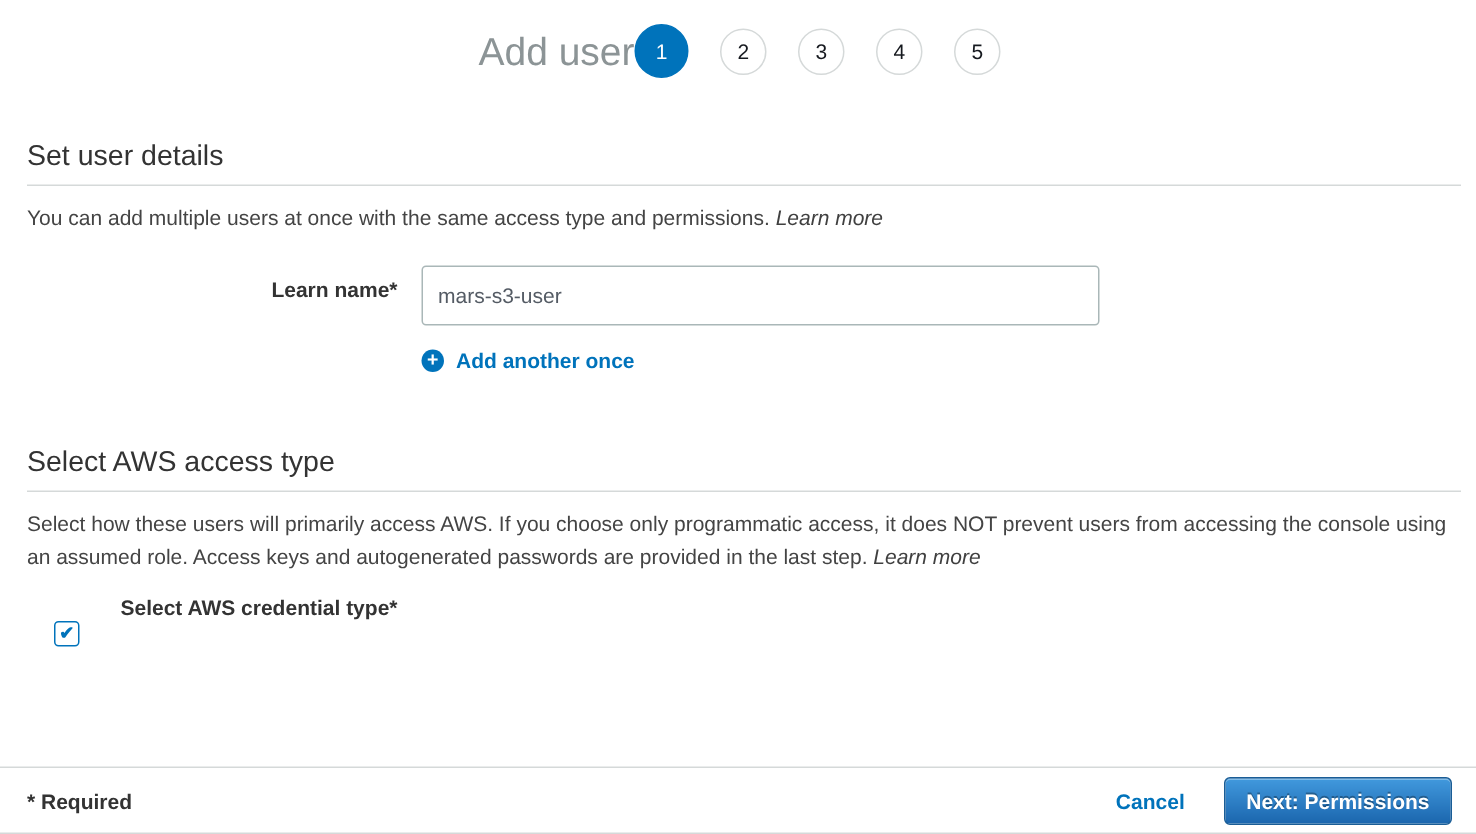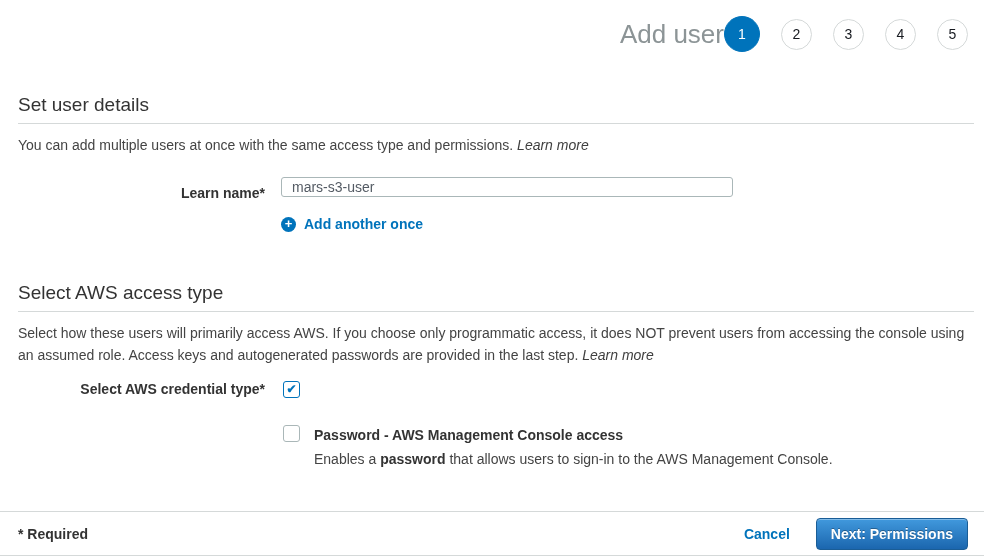--- a/index.html
+++ b/index.html
@@ -10,21 +10,21 @@
     color: #444;
     display: flex;
     flex-direction: column;
     overflow: hidden;
   }
   .pad { padding-left: 18px; padding-right: 10px; }
 
   
   .header {
     display: flex;
-    justify-content: flex-end;
+    justify-content: center;
     align-items: center;
     padding-top: 16px;
     padding-right: 16px;
   }
   .page-title {
     font-size: 26px;
     color: #8c9496;
     font-weight: 400;
     line-height: 34px;
   }
@@ -71,21 +71,21 @@
     flex: none;
     text-align: right;
     font-weight: bold;
     color: #333;
     padding-top: 8px;
   }
   .cred-label-col { padding-top: 1px; }
   .field-col { margin-left: 16px; }
   .username-input {
     width: 452px;
-    height: 20px;
+    height: 40px;
     border: 1px solid #aab7b8;
     border-radius: 3px;
     padding: 0 10px;
     font-family: "Liberation Sans", sans-serif;
     font-size: 14px;
     color: #545b64;
     outline: none;
   }
   .add-another {
     display: inline-flex;
@@ -102,21 +102,21 @@
     color: #fff;
     font-size: 13px;
     font-weight: bold;
     line-height: 14px;
     text-align: center;
     flex: none;
   }
   .add-another-label { color: #0073bb; font-weight: bold; }
 
   
-  .cred-row { display: flex; margin-top: 14px; }
+  .cred-row { display: flex; margin-top: 14px; flex-direction: column; }
   .cred-row.second { margin-top: 26px; }
   .checkbox {
     width: 17px; height: 17px;
     border: 1px solid #aab7b8;
     border-radius: 3px;
     background: #fff;
     margin-left: 18px;
     margin-top: 1px;
     flex: none;
     display: flex; align-items: center; justify-content: center;
@@ -201,28 +201,20 @@
   <hr class="rule">
   <p class="intro"><span>Select how these users will primarily access AWS. If you choose only programmatic access, it does NOT prevent users from accessing the console using an assumed role. Access keys and autogenerated passwords are provided in the last step. </span><a class="link">Learn more</a></p>
 
   <div class="cred-row">
     <div class="label-col cred-label-col">Select AWS credential type*</div>
     <div class="checkbox checked">
       <span class="check-glyph">✔</span>
     </div>
   </div>
 
-  <div class="cred-row second">
-    <div class="label-col cred-label-col"></div>
-    <div class="checkbox"></div>
-    <div class="cred-text">
-      <div class="cred-title">Password - AWS Management Console access</div>
-      <div class="cred-desc"><span>Enables a </span><b>password</b><span> that allows users to sign-in to the AWS Management Console.</span></div>
-    </div>
-  </div>
 </div>
 
 <div class="grow"></div>
 
 <div class="footer">
   <span class="required-note">* Required</span>
   <a class="cancel-link">Cancel</a>
   <button class="next-button">Next: Permissions</button>
 </div>
 

